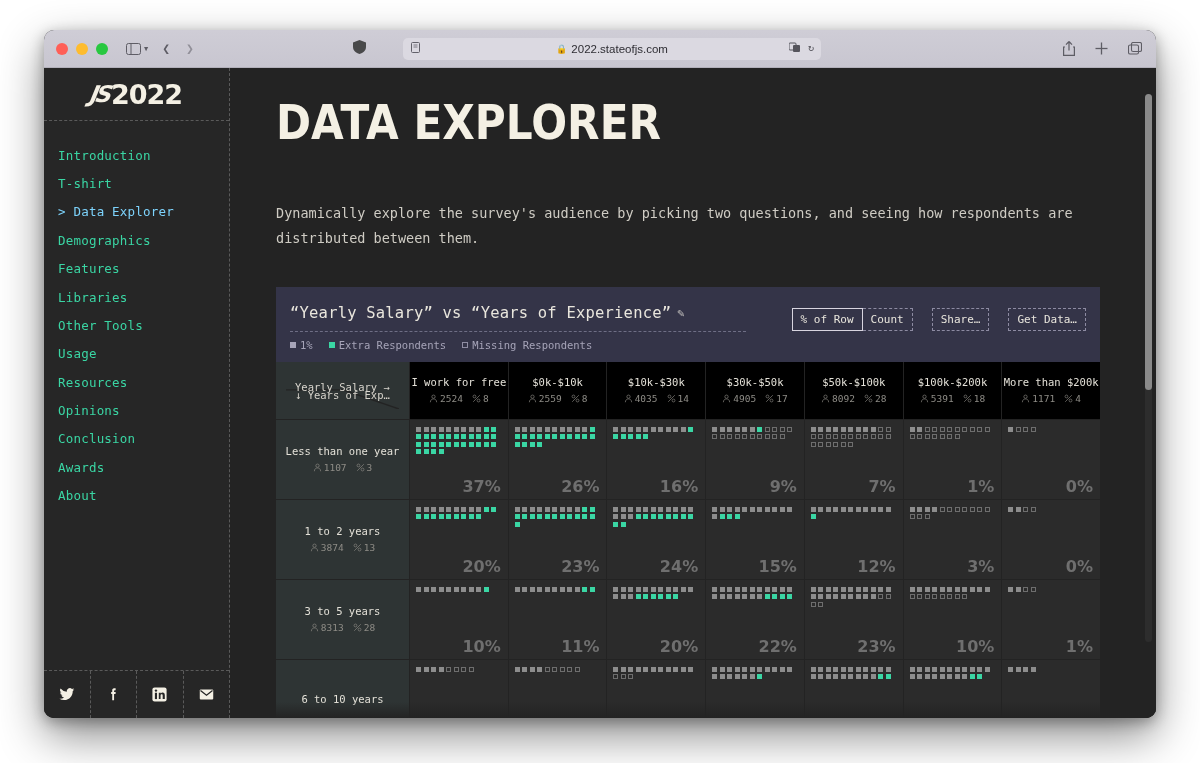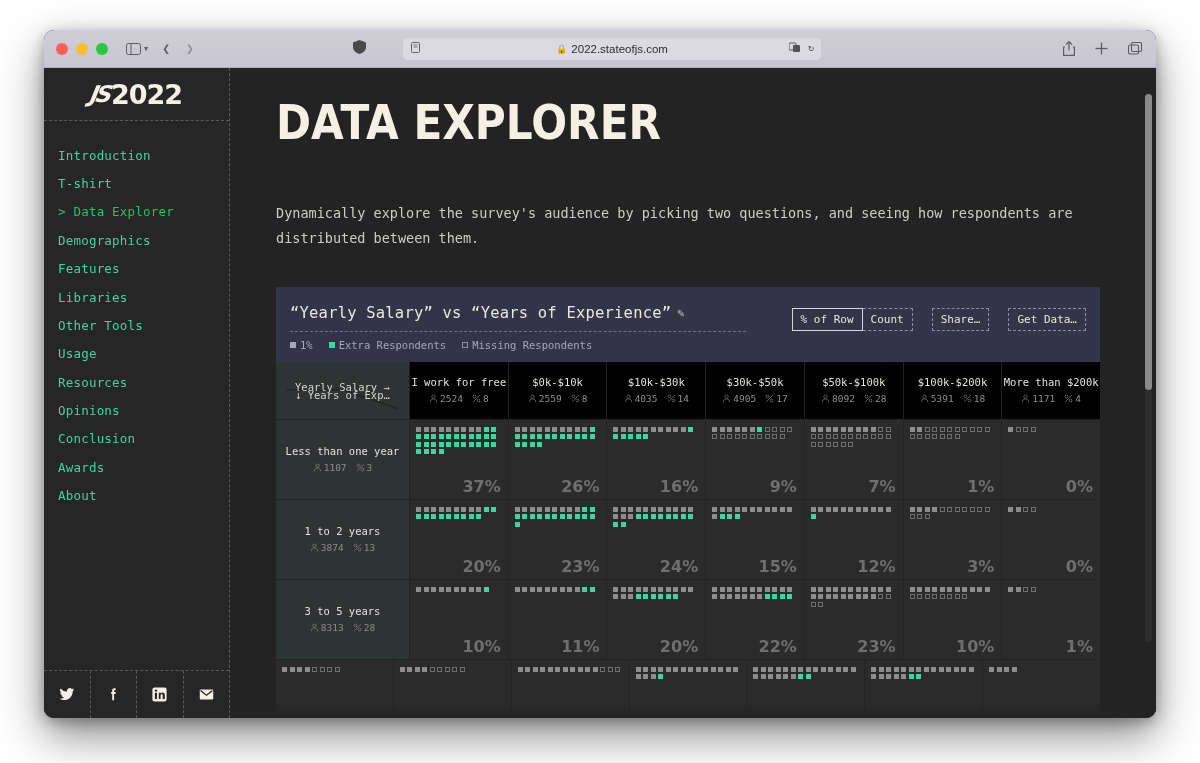--- a/index.html
+++ b/index.html
@@ -121,21 +121,21 @@
   .nav-item {
     display: block;
     color: #3ad6a4;
     font-size: 12.5px;
     padding: 6.7px 0;
     text-decoration: none;
     letter-spacing: .2px;
     white-space: nowrap;
     cursor: pointer;
   }
-  .nav-item.active { color: #22c55e; }
+  .nav-item.active { color: #7dd3fc; }
 
   #social {
     border-top: 1px dashed #5a5a5a;
     display: flex;
     height: 48px;
   }
   .social-btn {
     flex: 1;
     display: flex; align-items: center; justify-content: center;
     border-right: 1px dashed #5a5a5a;
@@ -1159,20 +1159,23 @@
                   <div class="dots">
                     <i class="d grey"></i>
                     <i class="d grey"></i>
                     <i class="d hollow"></i>
                     <i class="d hollow"></i>
                   </div>
                   <span class="pct">1%</span>
                 </div>
               </div>
               <div class="trow datarow">
+                <div class="cell-label">
+                  <span class="rowname">6 to 10 years</span>
+                </div>
                 <div class="cell-data">
                   <div class="dots">
                     <i class="d grey"></i>
                     <i class="d grey"></i>
                     <i class="d grey"></i>
                     <i class="d grey"></i>
                     <i class="d hollow"></i>
                     <i class="d hollow"></i>
                     <i class="d hollow"></i>
                     <i class="d hollow"></i>

